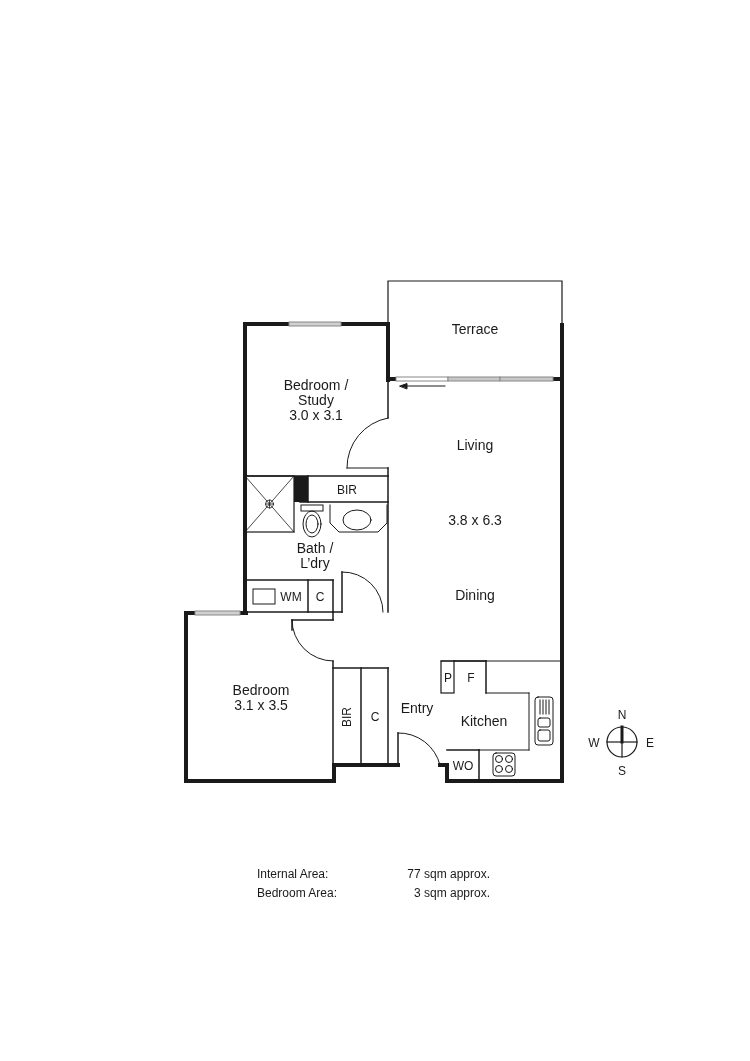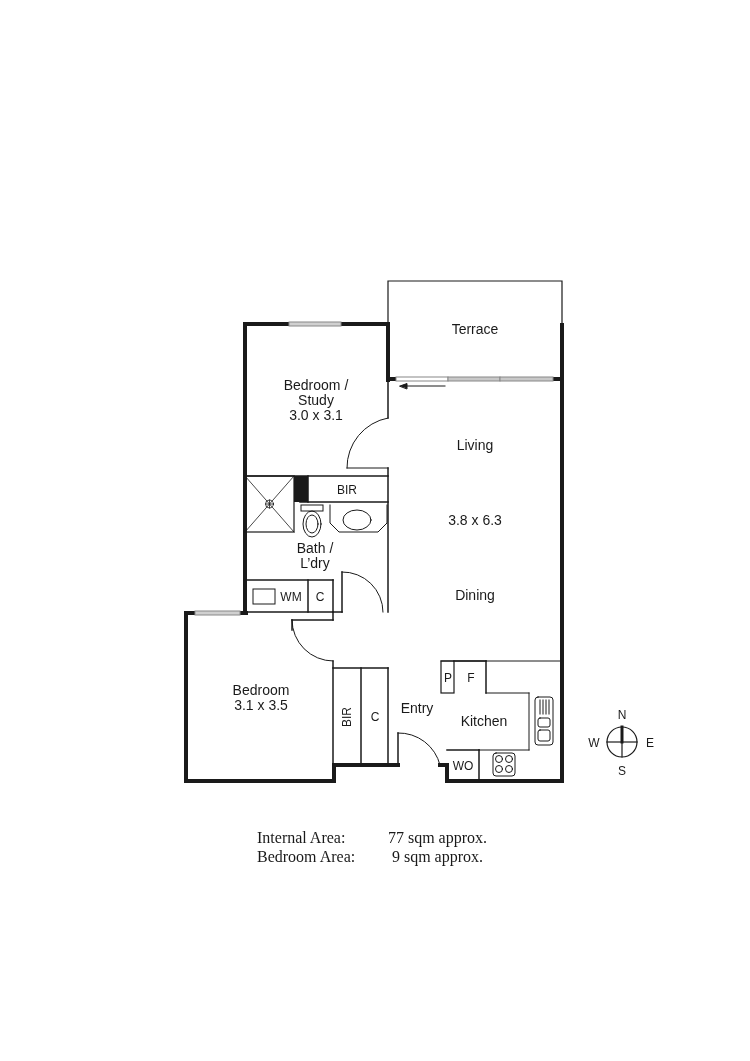--- a/index.html
+++ b/index.html
@@ -1,24 +1,24 @@
 <!DOCTYPE html>
 <html><head>
   <meta charset="utf-8">
   <style>
     html, body { margin: 0; padding: 0; background: #ffffff; }
     body { width: 750px; height: 1061px; position: relative; overflow: hidden;
            font-family: "Liberation Sans", sans-serif; color: #1a1a1a; }
     svg { position: absolute; left: 0; top: 0; }
     .lbl { font-family: "Liberation Sans", sans-serif; font-size: 14px; fill: #1a1a1a; }
     .sm { font-size: 12px; }
-    .areas { position: absolute; left: 257px; top: 828px; font-size: 16px; line-height: 19px; font-family: Liberation Serif, serif; }
+    .areas { position: absolute; left: 257px; top: 865px; font-size: 12px; line-height: 19px; }
     .area-row { display: flex; }
     .area-label { width: 128px; }
-    .area-value { width: 105px; text-align: center; }
+    .area-value { width: 105px; text-align: right; }
   </style>
 </head>
 <body>
 
 <svg width="750" height="1061" viewBox="0 0 750 1061">
   <g fill="none" stroke="#1a1a1a" stroke-linecap="square">
 
     <g>
       <polyline points="388,325 388,281 562,281 562,325" stroke-width="1.2"></polyline>
     </g>
@@ -188,15 +188,15 @@
   <text class="lbl sm" x="594" y="747" text-anchor="middle">W</text>
 </svg>
 
 <div class="areas">
   <div class="area-row">
     <span class="area-label">Internal Area:</span>
     <span class="area-value">77 sqm approx.</span>
   </div>
   <div class="area-row">
     <span class="area-label">Bedroom Area:</span>
-    <span class="area-value">9 sqm approx.</span>
+    <span class="area-value">3 sqm approx.</span>
   </div>
 </div>
 
 </body></html>

